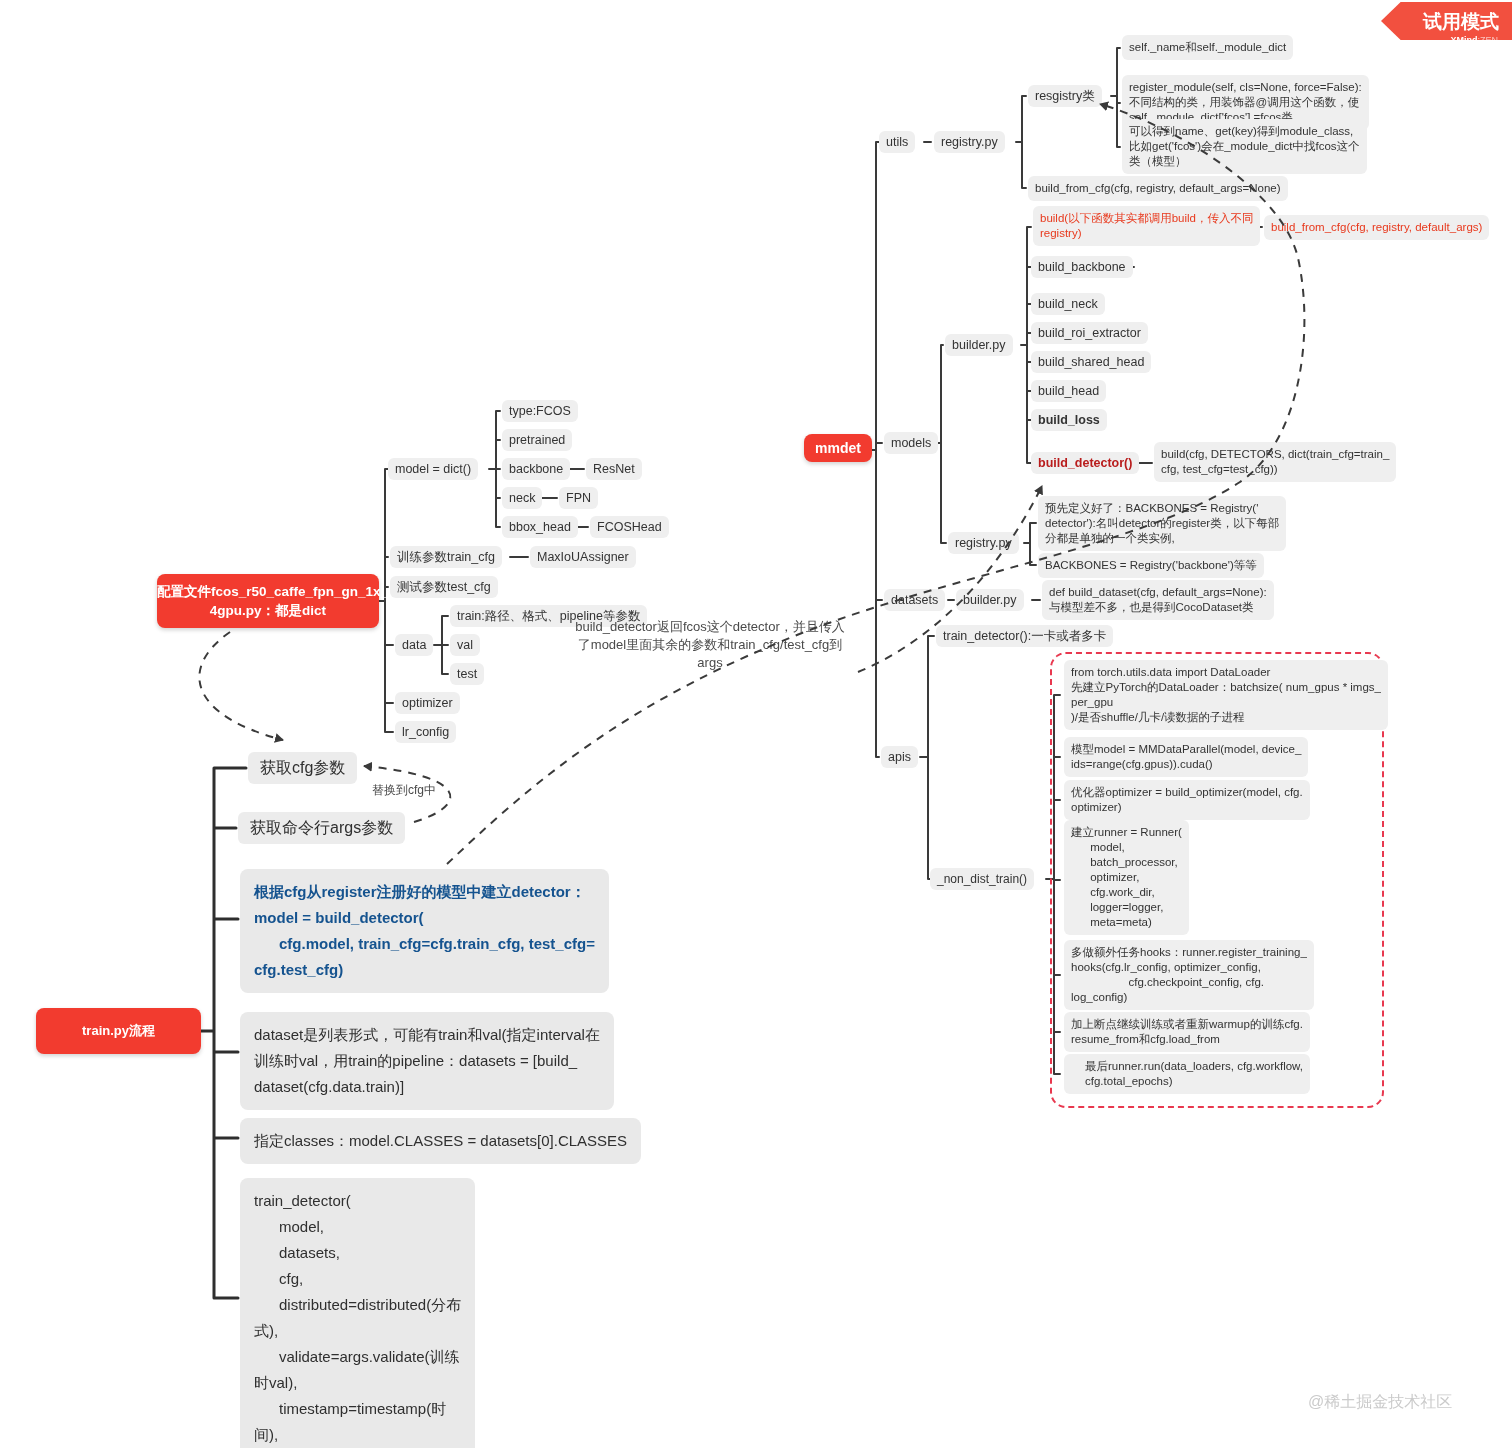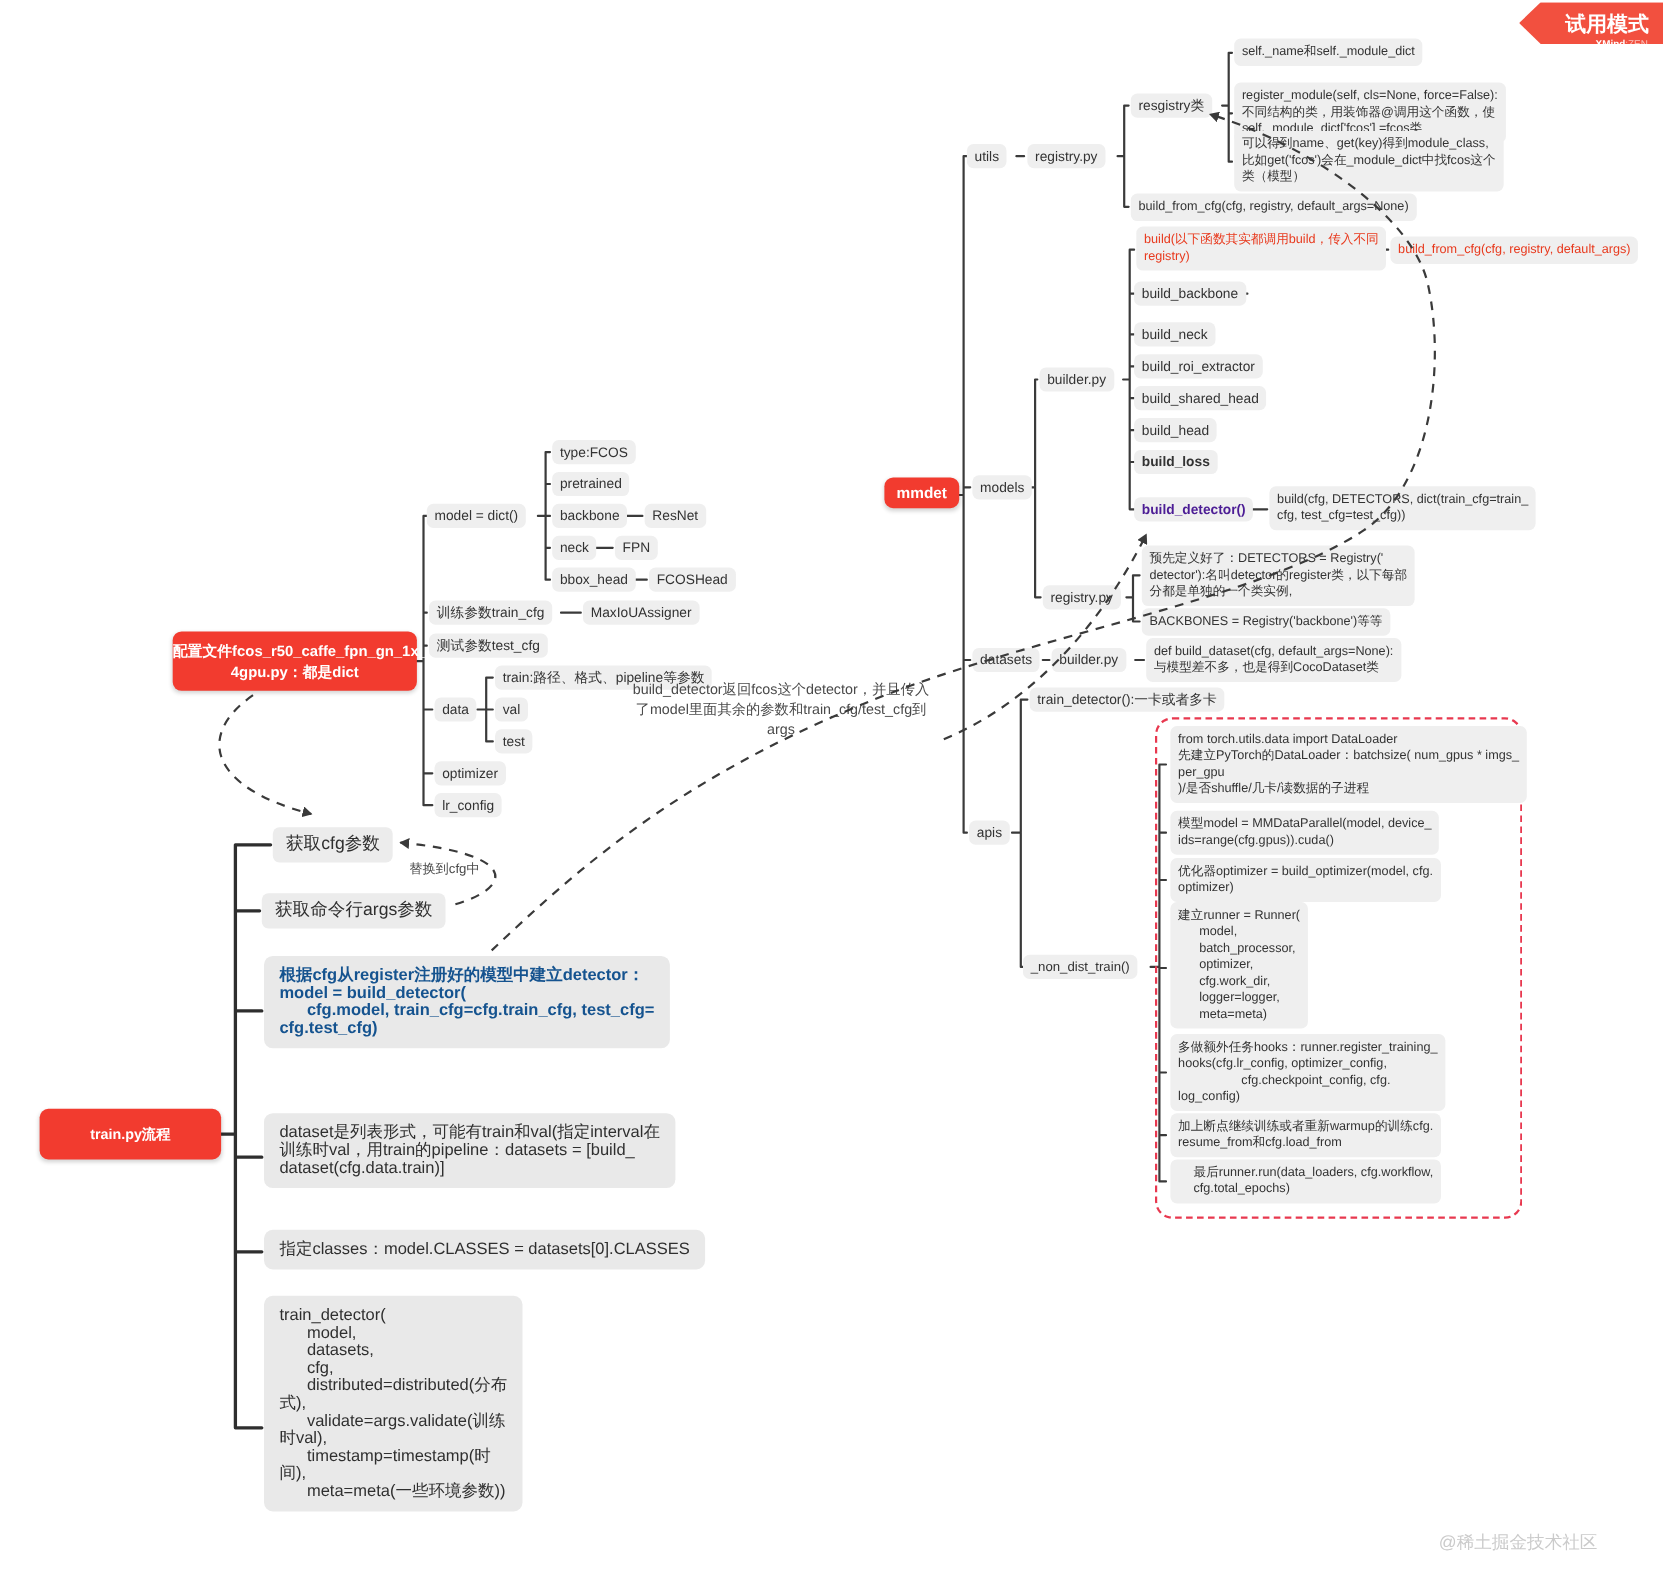--- a/index.html
+++ b/index.html
@@ -6,24 +6,24 @@
   #canvas{position:relative;width:1512px;height:1448px;background:#ffffff;overflow:hidden;
           font-family:"Liberation Sans","DejaVu Sans",sans-serif;color:#333;}
   svg.wires{position:absolute;left:0;top:0;pointer-events:none;}
   .lbl{position:absolute;background:#efefef;border-radius:6px;padding:3px 7px;
        font-size:12.5px;line-height:16px;white-space:pre;color:#333;}
   .note{position:absolute;background:#efefef;border-radius:6px;padding:5px 7px;
         font-size:11.5px;line-height:15px;white-space:pre;color:#333;}
   .boxA{position:absolute;background:#ececec;border-radius:6px;padding:6px 12px;
         font-size:16px;line-height:20px;color:#2f2f2f;white-space:pre;}
   .block{position:absolute;background:#e9e9e9;border-radius:8px;padding:10px 14px;
-         font-size:15px;line-height:16px;white-space:pre;color:#2f2f2f;}
+         font-size:15px;line-height:26px;white-space:pre;color:#2f2f2f;}
   .blueblock{color:#15538f;font-weight:bold;}
   .redtext{color:#e8391d;}
-  .bluetext{color:#4c1d95;}
+  .bluetext{color:#b91c1c;}
   .node-red{position:absolute;background:#f23b2f;color:#fff;border-radius:8px;font-weight:bold;
             text-align:center;box-shadow:0 2px 4px rgba(0,0,0,.18);white-space:pre;}
   .rootA{width:165px;height:46px;line-height:46px;font-size:13px;}
   .rootB{width:222px;padding:8px 0;font-size:13.5px;line-height:19px;}
   .rootC{padding:5px 11px;font-size:14px;line-height:18px;}
   .floatnote{position:absolute;font-size:13px;line-height:18px;color:#4a4a4a;
              text-align:center;white-space:pre;}
   .smallnote{position:absolute;font-size:12px;color:#4a4a4a;white-space:pre;}
   .redbox{position:absolute;border:2px dashed #e8384f;border-radius:16px;}
   .banner{position:absolute;left:1381px;top:2px;width:131px;height:38px;background:#f2503f;
@@ -131,21 +131,21 @@
   <div class="lbl" style="left:1031px;top:256px;">build_backbone</div>
   <div class="lbl" style="left:1031px;top:293px;">build_neck</div>
   <div class="lbl" style="left:1031px;top:322px;">build_roi_extractor</div>
   <div class="lbl" style="left:1031px;top:351px;">build_shared_head</div>
   <div class="lbl" style="left:1031px;top:380px;">build_head</div>
   <div class="lbl" style="left:1031px;top:409px;font-weight:bold;">build_loss</div>
   <div class="lbl bluetext" style="left:1031px;top:452px;font-weight:bold;">build_detector()</div>
   <div class="note" style="left:1154px;top:442px;">build(cfg, DETECTORS, dict(train_cfg=train_
 cfg, test_cfg=test_cfg))</div>
   <div class="lbl" style="left:948px;top:532px;">registry.py</div>
-  <div class="note" style="left:1038px;top:496px;">预先定义好了：DETECTORS = Registry('
+  <div class="note" style="left:1038px;top:496px;">预先定义好了：BACKBONES = Registry('
 detector'):名叫detector的register类，以下每部
 分都是单独的一个类实例,</div>
   <div class="note" style="left:1038px;top:553px;text-align:right;">BACKBONES = Registry('backbone')等等</div>
   <div class="lbl" style="left:884px;top:589px;">datasets</div>
   <div class="lbl" style="left:956px;top:589px;">builder.py</div>
   <div class="note" style="left:1042px;top:580px;">def build_dataset(cfg, default_args=None):
 与模型差不多，也是得到CocoDataset类</div>
   <div class="lbl" style="left:881px;top:746px;">apis</div>
   <div class="lbl" style="left:936px;top:625px;">train_detector():一卡或者多卡</div>
   <div class="lbl" style="left:930px;top:868px;font-size:12px;">_non_dist_train()</div>

